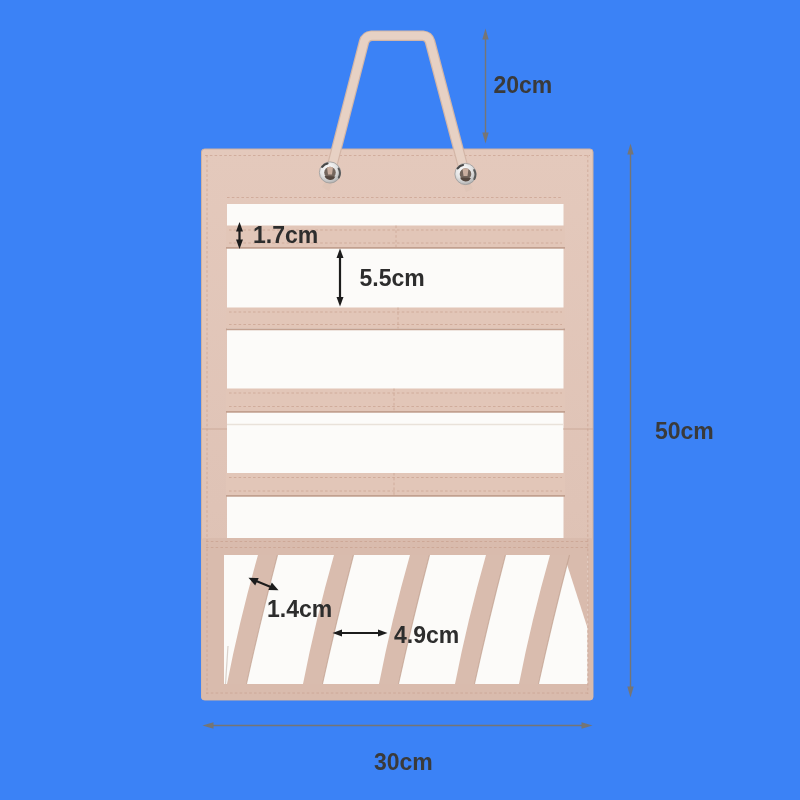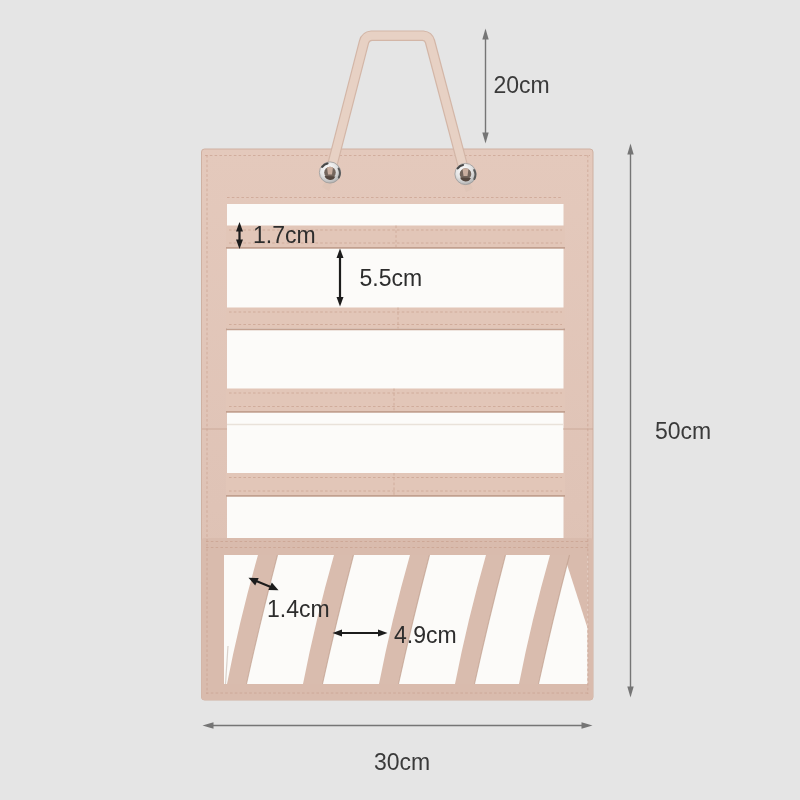--- a/index.html
+++ b/index.html
@@ -1,17 +1,17 @@
 <!DOCTYPE html>
 <html><head>
 <meta charset="utf-8">
 <style>
   html,body{margin:0;padding:0;background:#ffffff;}
-  .stage{position:relative;width:800px;height:800px;background:#e5e5e5;overflow:hidden;
-         font-family:"Liberation Sans", sans-serif;}
+  .stage{position:relative;width:800px;height:800px;background:#3b82f6;overflow:hidden;
+         font-family:"Liberation Sans", sans-serif;font-weight:bold;}
   svg{position:absolute;left:0;top:0;}
   text{font-family:"Liberation Sans", sans-serif;}
 </style>
 </head>
 <body>
 <div class="stage">
 <svg width="800" height="800" viewBox="0 0 800 800">
   <defs>
     <radialGradient id="gromRing" cx="40%" cy="32%" r="80%">
       <stop offset="0%" stop-color="#ffffff"></stop>

